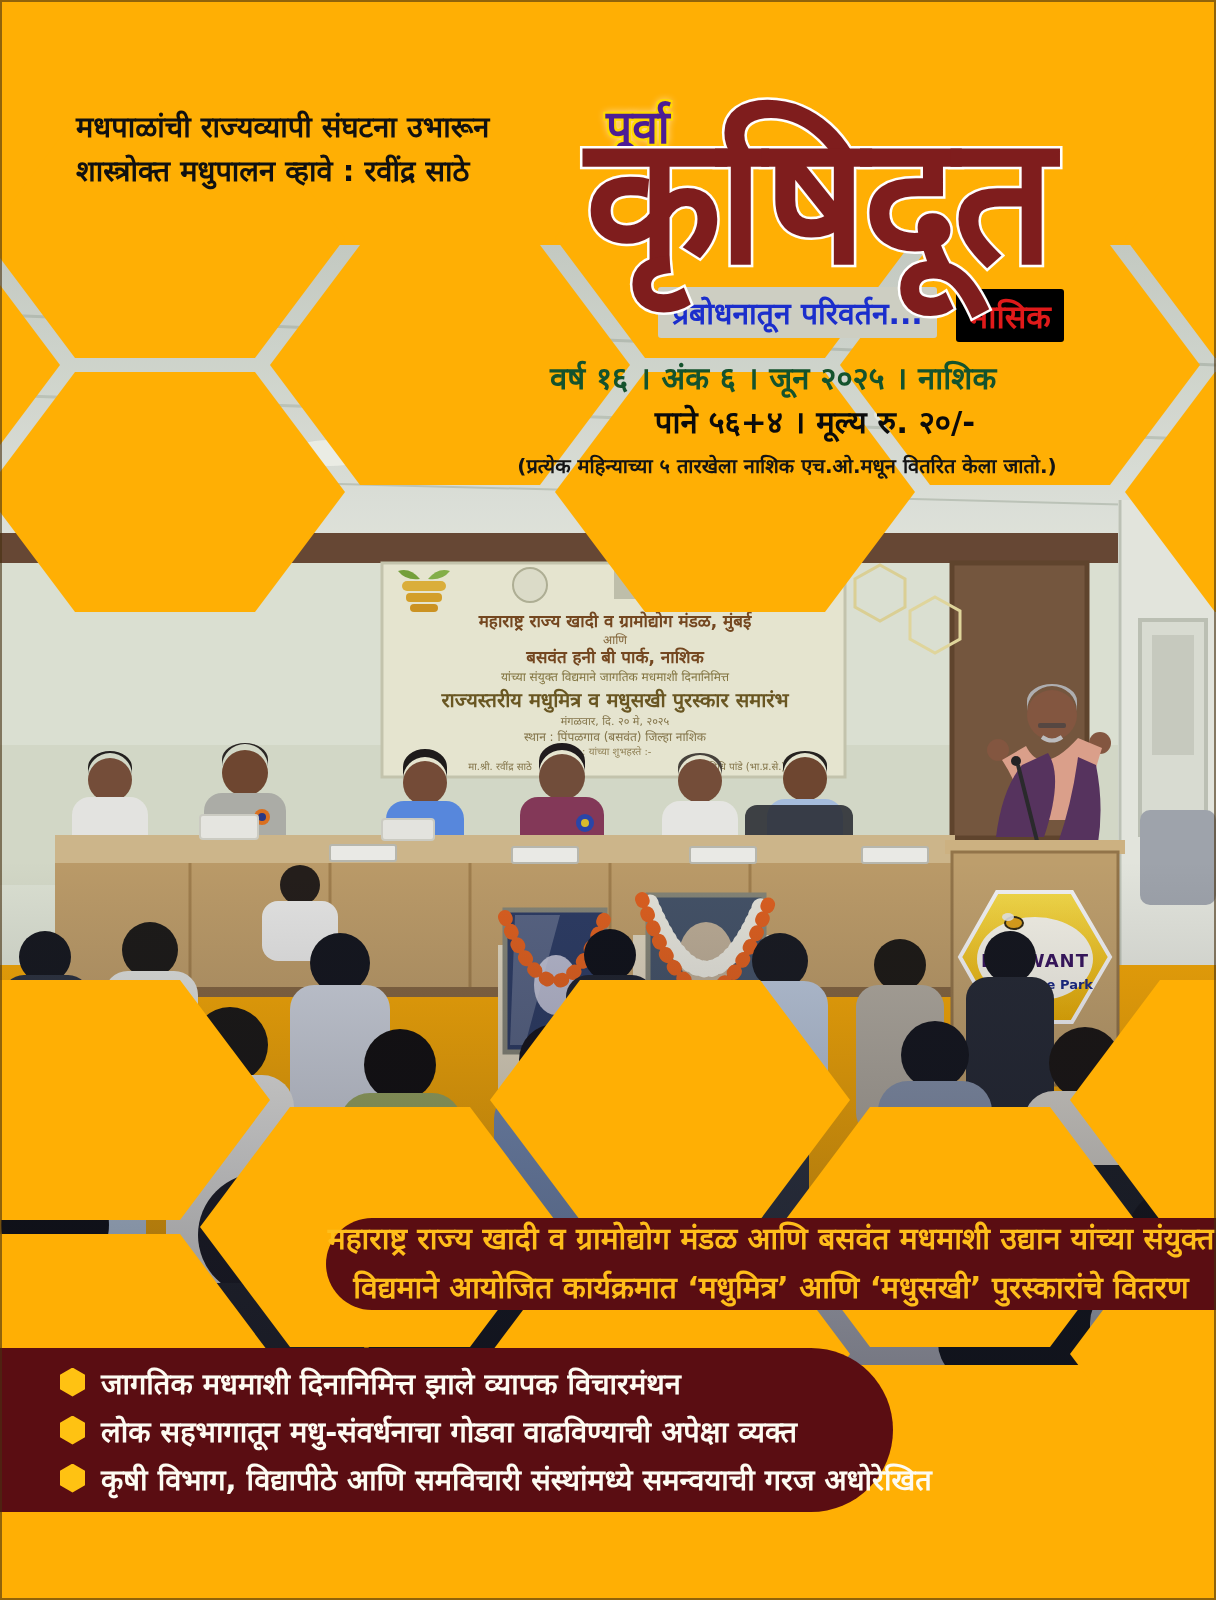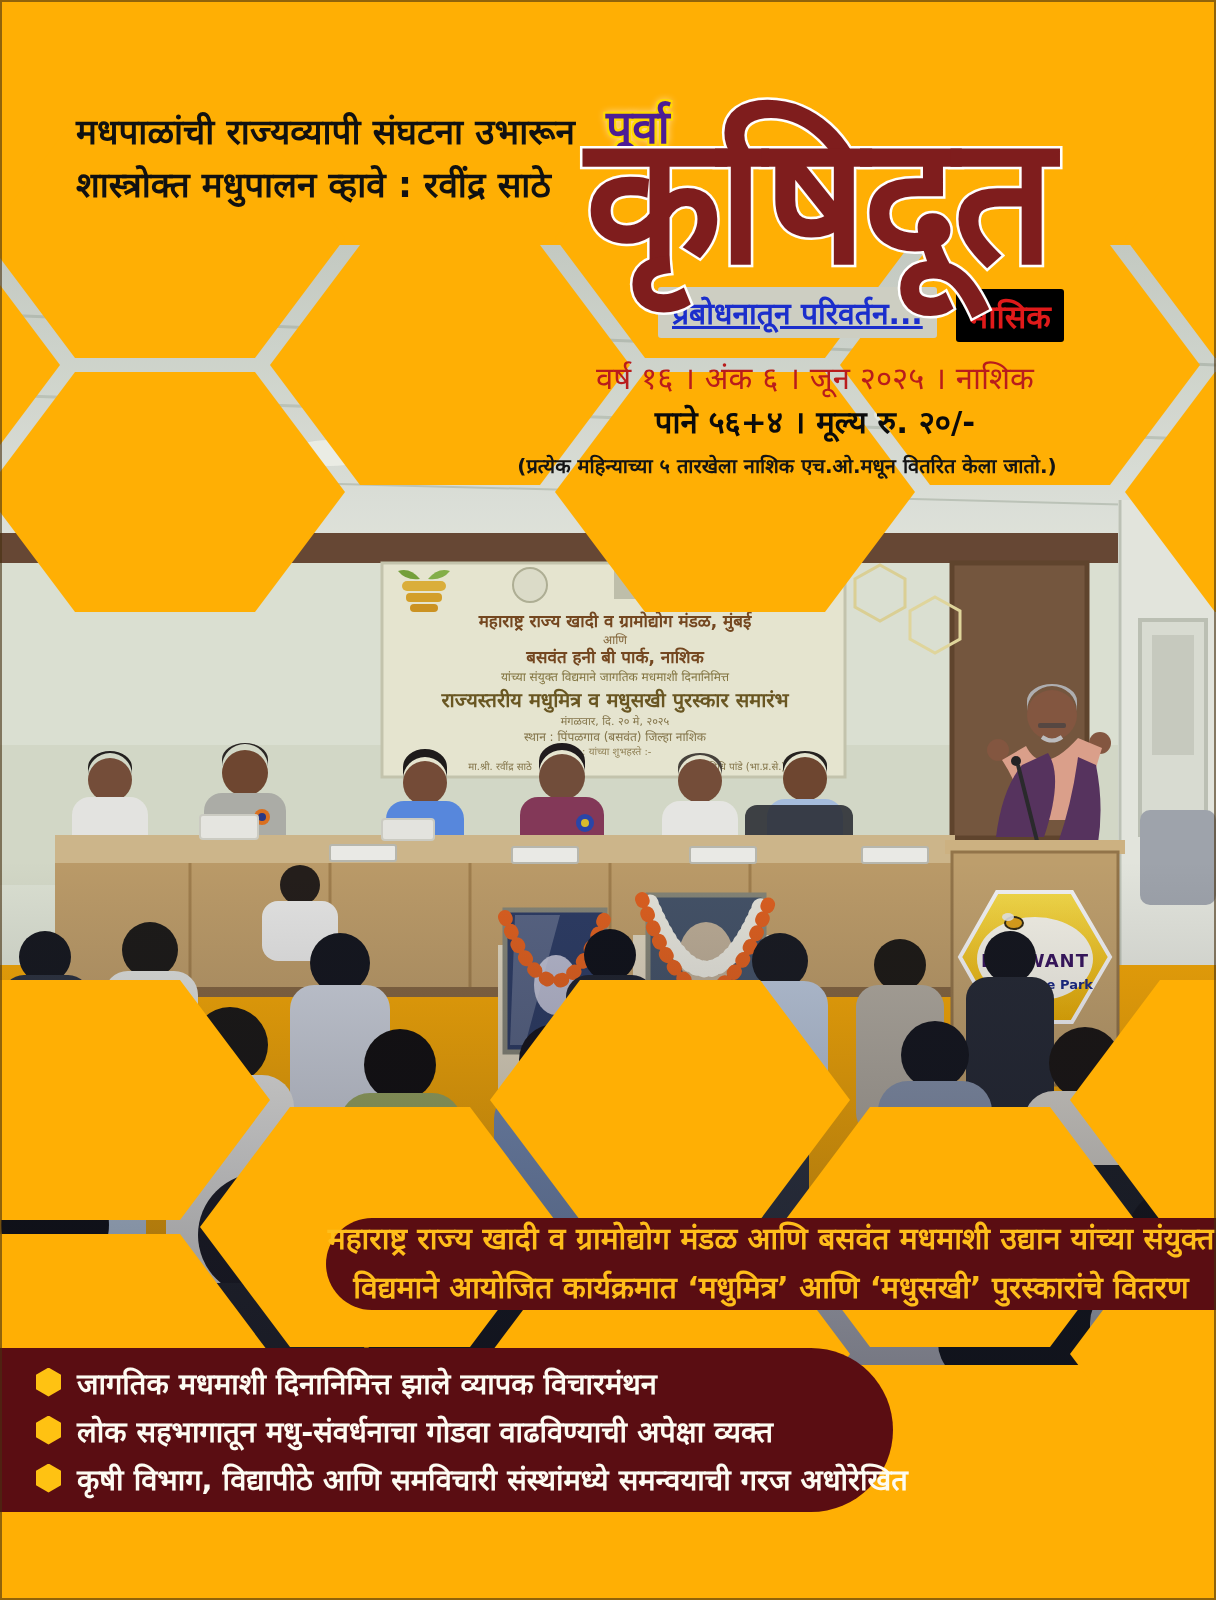--- a/index.html
+++ b/index.html
@@ -12,50 +12,50 @@
     box-shadow:inset 0 0 0 2px rgba(70,48,16,.6);}
   
   .scene{position:absolute;left:0;top:245px;width:1216px;height:1120px;z-index:1;}
   
   .hex{
     position:absolute;width:360px;height:240px;background:#FFAF04;z-index:2;
     clip-path:polygon(0 50%,25% 0,75% 0,100% 50%,75% 100%,25% 100%);
   }
   
   .kicker{position:absolute;left:76px;top:106px;z-index:3;color:#111;
-    font-size:35px;font-weight:bold;line-height:1.5;}
+    font-size:29px;font-weight:bold;line-height:1.5;}
   .masthead-prefix{position:absolute;left:606px;top:94px;z-index:4;
     color:#4c1d95;font-size:46px;font-weight:bold;
     text-shadow:-2px -2px 0 #FFD800,2px -2px 0 #FFD800,-2px 2px 0 #FFD800,2px 2px 0 #FFD800,0 0 8px #fff;}
   .masthead{position:absolute;left:0;top:108px;width:1216px;z-index:4;
     text-align:center;padding-left:420px;box-sizing:border-box;
     color:#7f1d1d;font-size:178px;font-weight:bold;line-height:1.05;
     -webkit-text-stroke:5px #ffffff;paint-order:stroke fill;letter-spacing:-4px;}
   .tagline-box{position:absolute;left:658px;top:287px;z-index:3;
     background:#CDCEC2;border-radius:3px;padding:5px 14px;
-    color:#1B2ECC;font-size:30px;font-weight:bold;text-decoration:underline;}
+    color:#1B2ECC;font-size:30px;font-weight:bold;}
   .freq-box{position:absolute;left:956px;top:289px;z-index:3;
     background:#000000;border-radius:3px;padding:5px 13px;
     color:#E01A1A;font-size:32px;font-weight:bold;}
   .issue1{position:absolute;left:550px;top:356px;width:530px;z-index:3;
-    text-align:center;color:#b91c1c;font-size:31px;font-weight:normal;white-space:nowrap;}
+    color:#14532d;font-size:31px;font-weight:bold;white-space:nowrap;}
   .issue2{position:absolute;left:550px;top:400px;width:530px;z-index:3;
     text-align:center;color:#0b0b0b;font-size:31px;font-weight:bold;white-space:nowrap;}
   .issue-note{position:absolute;left:492px;top:452px;width:590px;z-index:3;
     text-align:center;color:#141414;font-size:20px;font-weight:bold;white-space:nowrap;}
   
   .caption{position:absolute;left:326px;top:1218px;width:890px;height:92px;z-index:6;
     background:#5A0D12;border-radius:55px 0 0 55px;
     display:flex;flex-direction:column;justify-content:center;align-items:center;
     color:#FFBD1A;font-size:30px;font-weight:bold;line-height:1.62;}
   
   .panel{position:absolute;left:0;top:1348px;width:893px;height:164px;z-index:6;
     background:#5A0D12;border-radius:0 85px 85px 0;
     display:flex;flex-direction:column;justify-content:center;gap:9px;
-    padding-left:36px;box-sizing:border-box;}
+    padding-left:60px;box-sizing:border-box;}
   .panel-row{display:flex;align-items:center;gap:16px;color:#FDFBF2;
     font-size:29px;font-weight:bold;white-space:nowrap;}
   .hex-bullet{flex:0 0 auto;width:25px;height:29px;background:#FFC212;
     clip-path:polygon(50% 0,100% 25%,100% 75%,50% 100%,0 75%,0 25%);}
 </style>
 </head>
 <body>
 
 <div class="cover">
 

